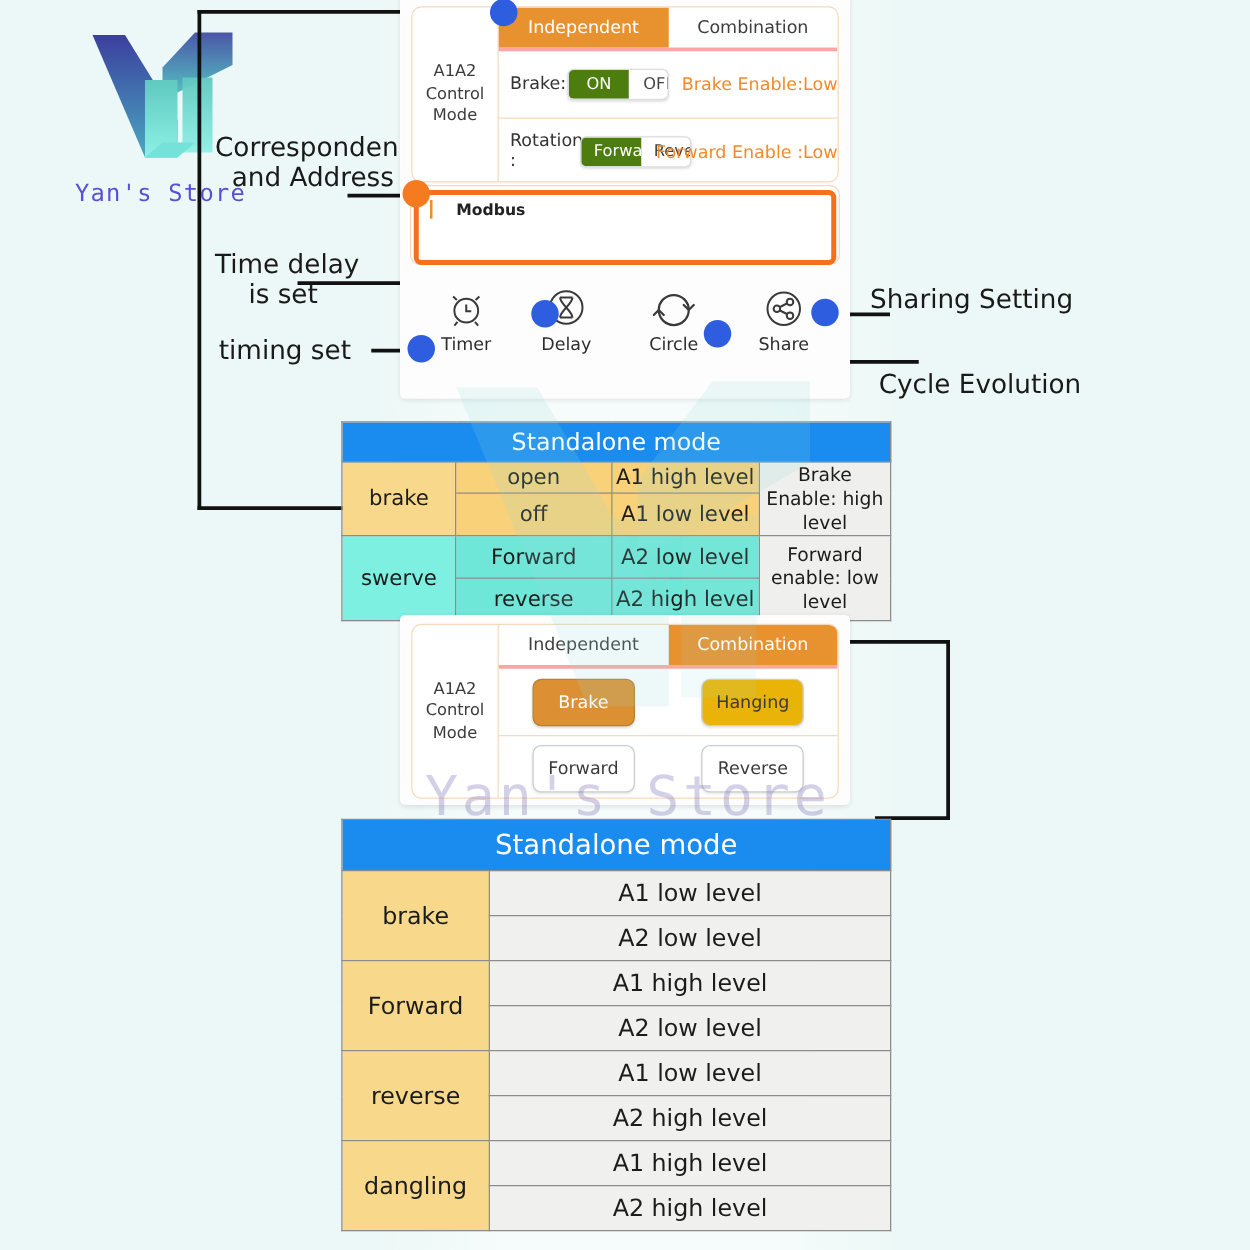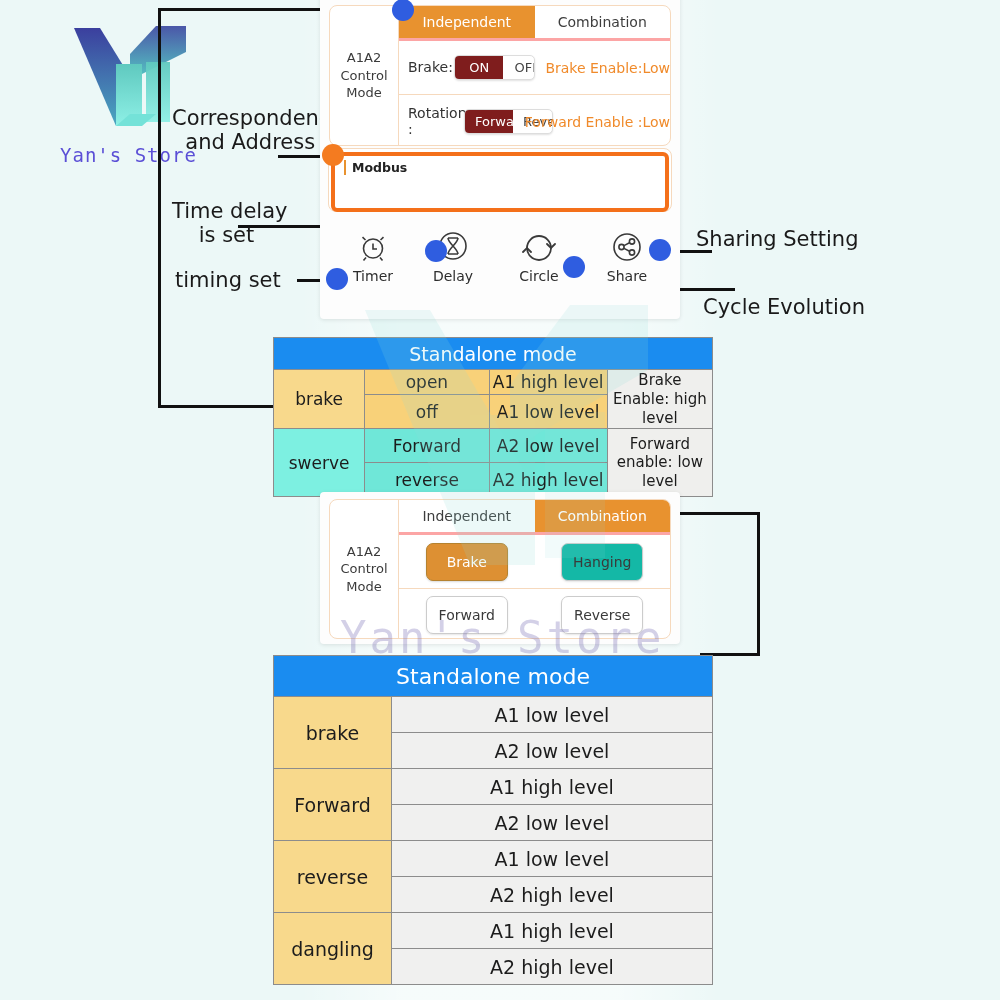--- a/index.html
+++ b/index.html
@@ -53,30 +53,30 @@
   }
   .mode-right{position:absolute;left:68px;top:0;right:0;bottom:0;border-left:1px solid #f6d9bd;}
   .tabrow{display:flex;height:32px;border-bottom:3px solid #fca5a5;}
   .tab{flex:1;display:flex;align-items:center;justify-content:center;font-size:14px;color:#3d3d3d;}
   .tab.active{background:#e8922f;color:#fff;}
   .rowline{display:flex;align-items:center;height:53px;padding-left:9px;border-bottom:1px solid #f6d9bd;}
   .rowline:last-child{border-bottom:none;}
   .rlabel{font-size:14px;color:#333;width:56px;line-height:1.1;}
   .seg{display:flex;border:1px solid #ddd;border-radius:5px;overflow:hidden;background:#fff;box-shadow:0 1px 2px rgba(0,0,0,.12);}
   .seg>span{padding:4px 10px;font-size:13px;color:#444;min-width:28px;text-align:center;}
-  .seg>span.on{background:#7f1d1d;color:#fff;}
+  .seg>span.on{background:#4d7c0f;color:#fff;}
   .hint{font-size:14px;color:#f08a2a;margin-left:10px;white-space:nowrap;}
   .hint.overlap{margin-left:-28px;}
 
   #card-modbus{
     left:11px;top:158px;width:330px;height:52px;
     border:4px solid #f4701a;border-radius:6px;background:#fff;
   }
   #card-modbus-outer{left:8px;top:154px;width:342px;height:62px;border:1px solid #f6d9bd;border-radius:8px;background:#fff;}
-  .mb-title{position:absolute;left:9px;top:4px;font-size:12.5px;font-weight:bold;color:#222;border-left:2px solid #e8922f;padding-left:6px;}
+  .mb-title{position:absolute;left:9px;top:4px;font-size:12.5px;font-weight:bold;color:#222;border-left:2px solid #e8922f;padding-left:19px;}
   .mb-row{position:absolute;left:5px;top:25px;display:flex;align-items:center;gap:4px;width:318px;}
   .mb-lbl{font-size:12.5px;font-weight:bold;color:#222;}
   .mb-val{background:#eee;border-radius:3px;color:#8a8a8a;font-size:13px;padding:3px 0;text-align:center;}
 
   
   #toolbar{position:absolute;left:0;top:228px;width:360px;height:80px;}
   .tool{position:absolute;width:74px;text-align:center;}
   .tool .ic{height:38px;display:flex;align-items:center;justify-content:center;}
   .tool .tl{font-size:14px;color:#2d2d2d;margin-top:2px;}
 
@@ -276,21 +276,21 @@
 <div class="abs" id="panel-mid" style="left:320px;top:492px;width:360px;height:152px;background:#fdfdfd;border-radius:4px;box-shadow:0 1px 4px rgba(0,0,0,.10);">
   <div class="card" style="left:9px;top:7px;width:340px;height:138px;overflow:hidden;">
     <div class="mode-left">A1A2 Control Mode</div>
     <div class="mode-right">
       <div class="tabrow">
         <div class="tab">Independent</div>
         <div class="tab active">Combination</div>
       </div>
       <div style="display:flex;height:53px;align-items:center;justify-content:space-around;border-bottom:1px solid #f6d9bd;">
         <div style="width:80px;height:36px;border:1px solid #b5822f;border-radius:7px;background:#dd9033;color:#fff;display:flex;align-items:center;justify-content:center;font-size:14px;box-shadow:0 1px 2px rgba(0,0,0,.15);">Brake</div>
-        <div style="width:80px;height:36px;border:1px solid #ccc;border-radius:7px;background:#14b8a6;color:#3a3a3a;display:flex;align-items:center;justify-content:center;font-size:14px;box-shadow:0 1px 2px rgba(0,0,0,.10);">Hanging</div>
+        <div style="width:80px;height:36px;border:1px solid #ccc;border-radius:7px;background:#eab308;color:#3a3a3a;display:flex;align-items:center;justify-content:center;font-size:14px;box-shadow:0 1px 2px rgba(0,0,0,.10);">Hanging</div>
       </div>
       <div style="display:flex;height:52px;align-items:center;justify-content:space-around;">
         <div style="width:80px;height:36px;border:1px solid #ccc;border-radius:7px;background:#fff;color:#3a3a3a;display:flex;align-items:center;justify-content:center;font-size:14px;box-shadow:0 1px 2px rgba(0,0,0,.10);">Forward</div>
         <div style="width:80px;height:36px;border:1px solid #ccc;border-radius:7px;background:#fff;color:#3a3a3a;display:flex;align-items:center;justify-content:center;font-size:14px;box-shadow:0 1px 2px rgba(0,0,0,.10);">Reverse</div>
       </div>
     </div>
   </div>
 </div>
 
 <div id="wm">

